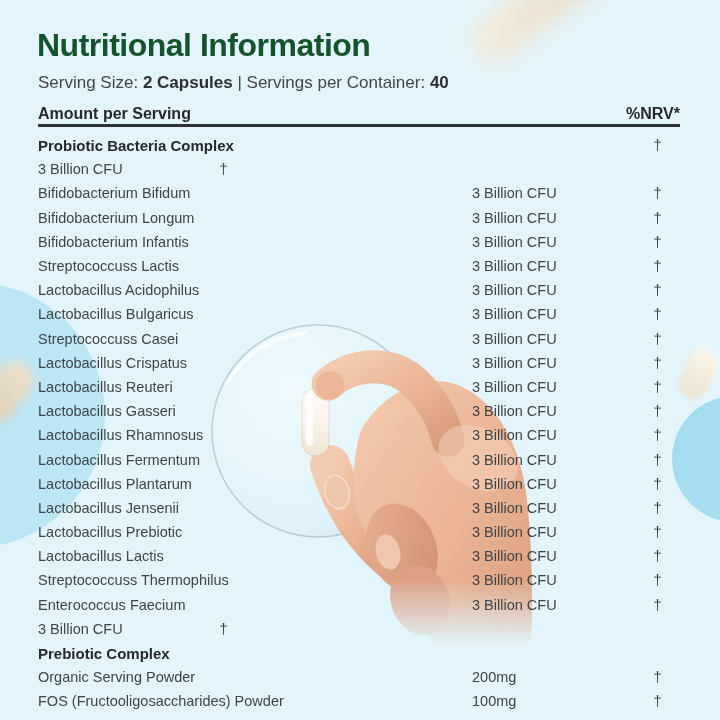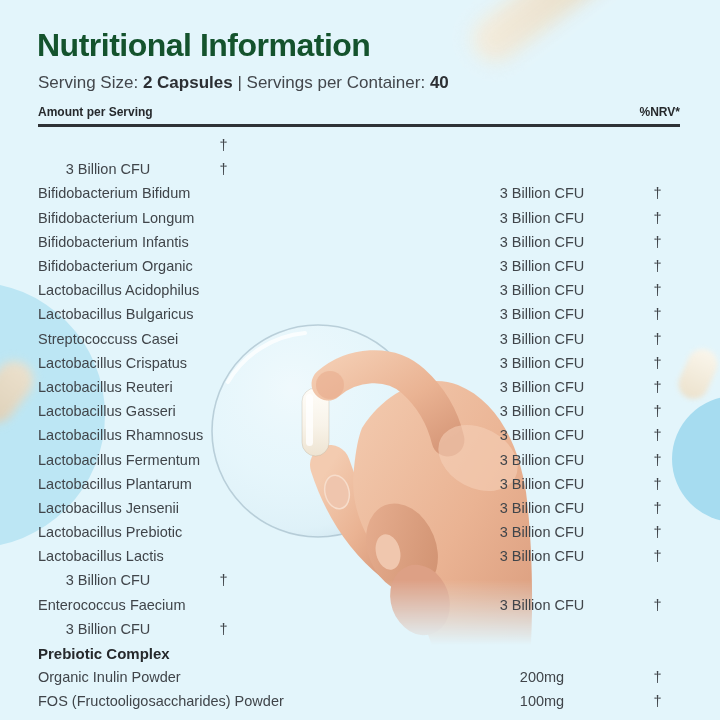--- a/index.html
+++ b/index.html
@@ -19,30 +19,30 @@
       background:linear-gradient(#ece1cd,#ddd0b8);filter:blur(5px);border-radius:20px;}
 
   
   .photo{position:absolute;inset:0;z-index:1;pointer-events:none;}
 
   
   .hdr{position:absolute;z-index:2;color:#14532d;}
   .title{left:37px;top:27px;font-size:32px;font-weight:bold;letter-spacing:-.5px;}
   .serving{left:38px;top:73px;font-size:17px;font-weight:normal;color:#43474c;}
   .serving .b{font-weight:bold;color:#2c2f33;text-align:right;}
-  .colhead{top:105px;font-size:12px;font-weight:bold;color:#26292c;}
+  .colhead{top:105px;font-size:16px;font-weight:bold;color:#26292c;}
   .colhead.left{left:38px;}
   .colhead.right{right:40px;}
   .rule{position:absolute;z-index:2;left:38px;top:124px;width:642px;height:2.5px;background:#2e3236;}
 
   
   .table{position:absolute;z-index:2;left:38px;top:133px;width:642px;}
   .row{display:flex;align-items:center;height:24.2px;font-size:14.5px;color:#40454a;}
   .row .name{flex:1;white-space:nowrap;}
-  .row .amount{width:140px;text-align:center;white-space:nowrap;}
+  .row .amount{width:140px;text-align:left;white-space:nowrap;}
   .row .nrv{width:45px;margin-left:23px;text-align:center;}
   .row.section .name{font-weight:bold;color:#26292c;font-size:15px;}
 </style>
 </head>
 <body>
 
 <div class="decor circle-left"></div>
 <div class="decor circle-right"></div>
 <div class="decor cap cap-topright"></div>
 <div class="decor cap cap-rightedge"></div>
@@ -122,20 +122,21 @@
   <span>Servings per Container:</span>
   <span class="b">40</span>
 </div>
 <div class="hdr colhead left">Amount per Serving</div>
 <div class="hdr colhead right">%NRV*</div>
 <div class="rule"></div>
 
 <div class="table">
 
 <div class="row section">
+      <span class="name">Probiotic Bacteria Complex</span>
       <span class="amount"></span>
       <span class="nrv">†</span>
     </div>
     <div class="row">
       <span class="amount">3 Billion CFU</span>
       <span class="nrv">†</span>
     </div>
     <div class="row">
       <span class="name">Bifidobacterium Bifidum</span>
       <span class="amount">3 Billion CFU</span>
@@ -145,21 +146,21 @@
       <span class="name">Bifidobacterium Longum</span>
       <span class="amount">3 Billion CFU</span>
       <span class="nrv">†</span>
     </div>
     <div class="row">
       <span class="name">Bifidobacterium Infantis</span>
       <span class="amount">3 Billion CFU</span>
       <span class="nrv">†</span>
     </div>
     <div class="row">
-      <span class="name">Bifidobacterium Organic</span>
+      <span class="name">Streptococcuss Lactis</span>
       <span class="amount">3 Billion CFU</span>
       <span class="nrv">†</span>
     </div>
     <div class="row">
       <span class="name">Lactobacillus Acidophilus</span>
       <span class="amount">3 Billion CFU</span>
       <span class="nrv">†</span>
     </div>
     <div class="row">
       <span class="name">Lactobacillus Bulgaricus</span>
@@ -210,39 +211,40 @@
       <span class="name">Lactobacillus Prebiotic</span>
       <span class="amount">3 Billion CFU</span>
       <span class="nrv">†</span>
     </div>
     <div class="row">
       <span class="name">Lactobacillus Lactis</span>
       <span class="amount">3 Billion CFU</span>
       <span class="nrv">†</span>
     </div>
     <div class="row">
+      <span class="name">Streptococcuss Thermophilus</span>
       <span class="amount">3 Billion CFU</span>
       <span class="nrv">†</span>
     </div>
     <div class="row">
       <span class="name">Enterococcus Faecium</span>
       <span class="amount">3 Billion CFU</span>
       <span class="nrv">†</span>
     </div>
     <div class="row">
       <span class="amount">3 Billion CFU</span>
       <span class="nrv">†</span>
     </div>
     <div class="row section">
       <span class="name">Prebiotic Complex</span>
       <span class="amount"></span>
       <span class="nrv"></span>
     </div>
     <div class="row">
-      <span class="name">Organic Inulin Powder</span>
+      <span class="name">Organic Serving Powder</span>
       <span class="amount">200mg</span>
       <span class="nrv">†</span>
     </div>
     <div class="row">
       <span class="name">FOS (Fructooligosaccharides) Powder</span>
       <span class="amount">100mg</span>
       <span class="nrv">†</span>
     </div>
   </div>
 

